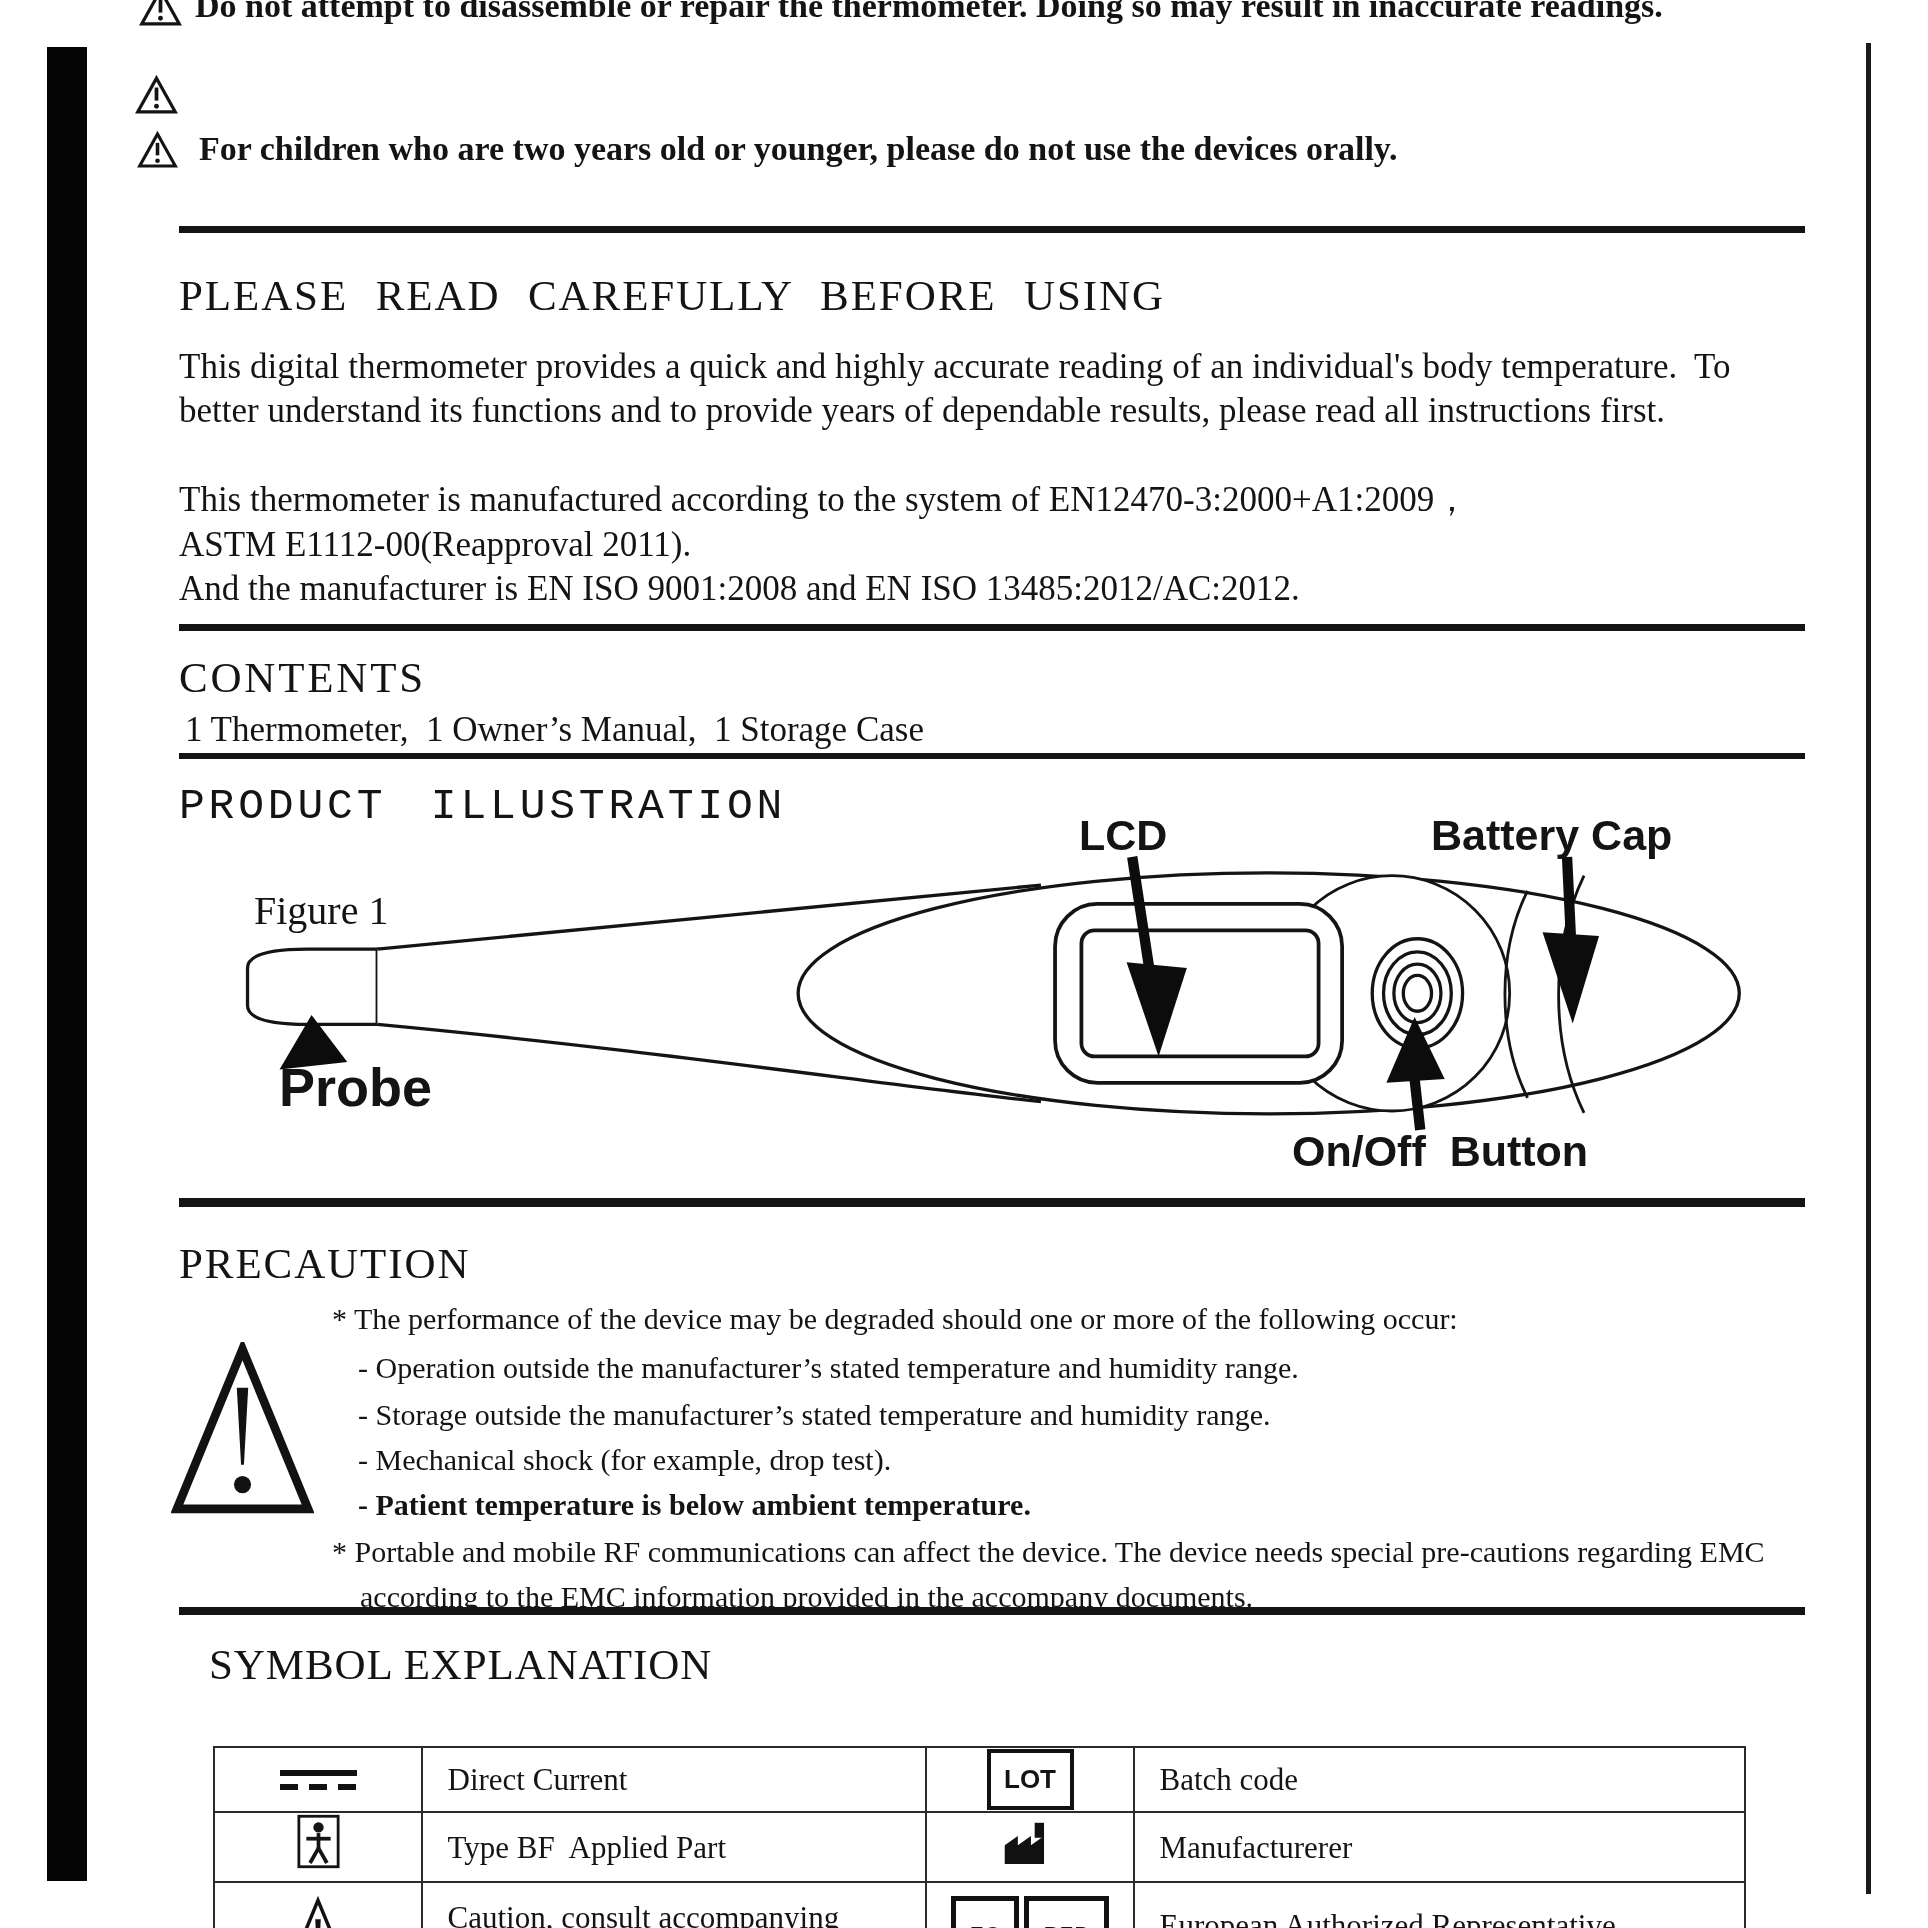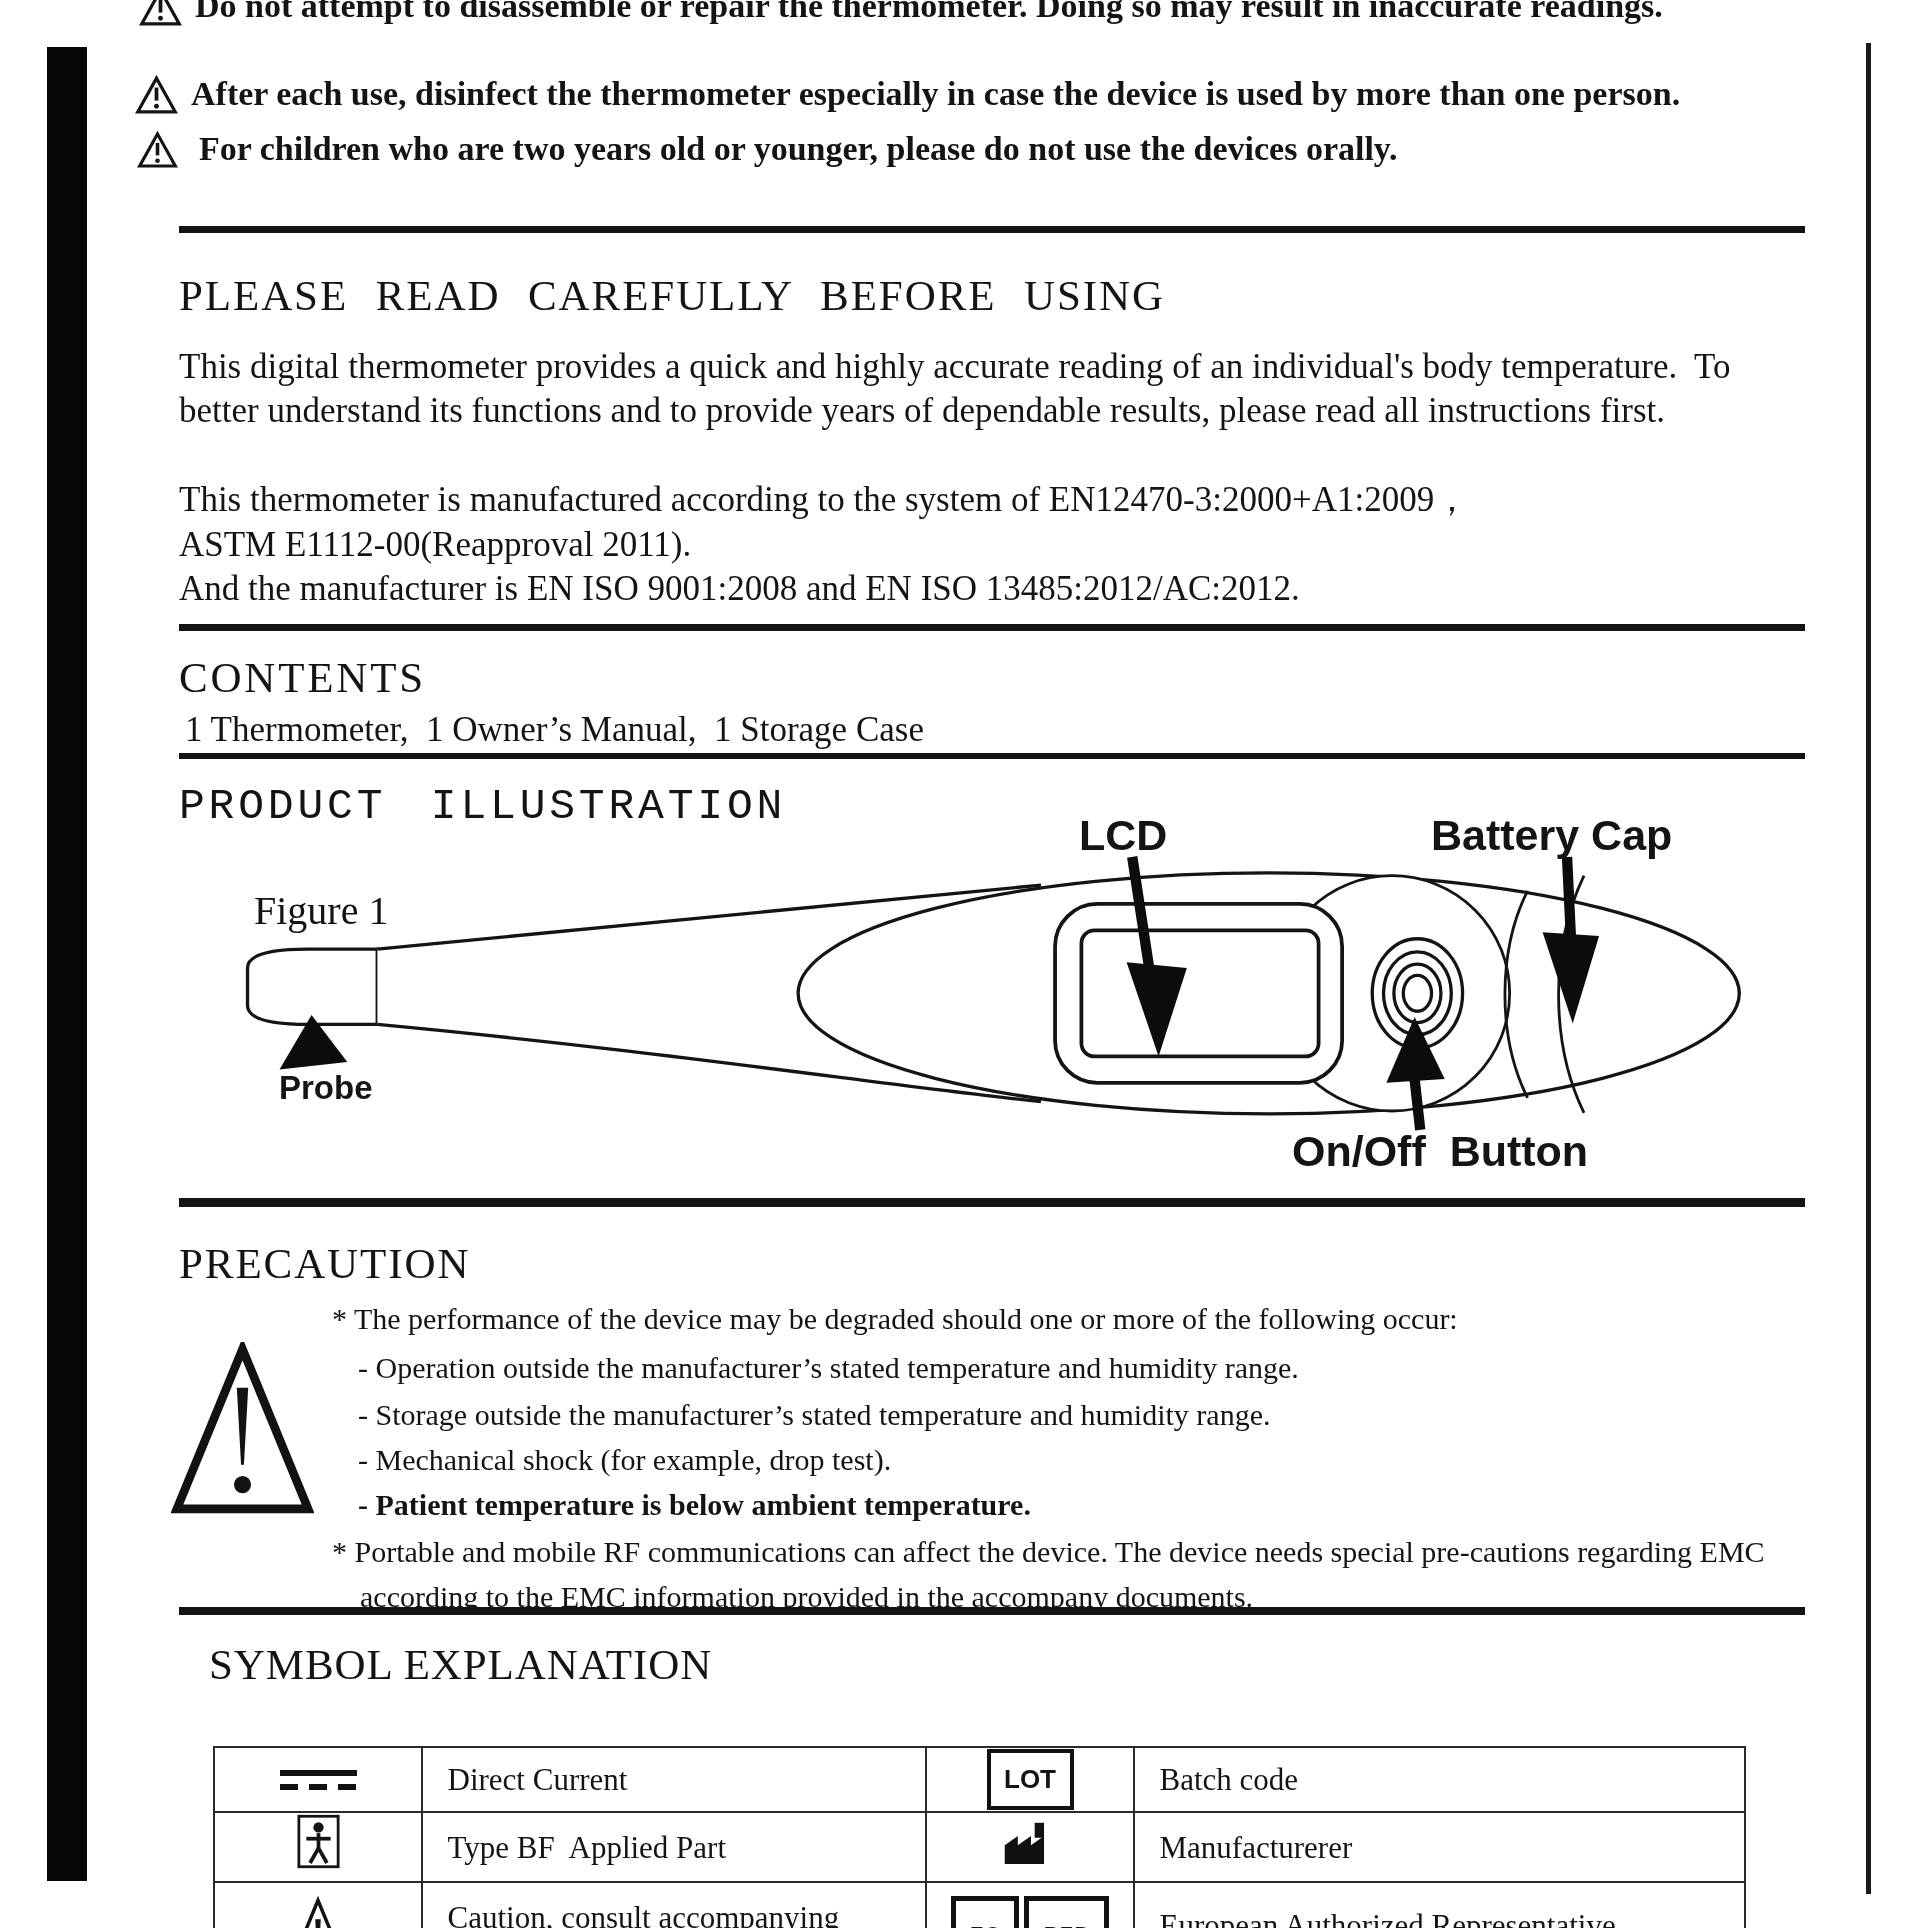--- a/index.html
+++ b/index.html
@@ -61,21 +61,20 @@
   <span>Do not attempt to disassemble or repair the thermometer. Doing so may result in inaccurate readings.</span>
 </div>
 <div class="abs warn-row" style="left:135px;top:73px;">
   <span class="warn-icon">
     <svg width="43" height="40" viewBox="0 0 46 42">
         <path d="M23 3 L43 39 L3 39 Z" fill="none" stroke="#141414" stroke-width="3.5"></path>
         <path d="M23 13 L23 27" stroke="#141414" stroke-width="4"></path>
         <circle cx="23" cy="33" r="2.6" fill="#141414"></circle>
       </svg>
   </span>
-  <span>After each use, disinfect the thermometer especially in case the device is used by more than one person.</span>
 </div>
 <div class="abs warn-row" style="left:137px;top:128px;">
   <span class="warn-icon" style="margin-right:21px;">
     <svg width="41" height="40" viewBox="0 0 46 42">
         <path d="M23 3 L43 39 L3 39 Z" fill="none" stroke="#141414" stroke-width="3.5"></path>
         <path d="M23 13 L23 27" stroke="#141414" stroke-width="4"></path>
         <circle cx="23" cy="33" r="2.6" fill="#141414"></circle>
       </svg>
   </span>
   <span>For children who are two years old or younger, please do not use the devices orally.</span>
@@ -137,21 +136,21 @@
   </g>
   <g fill="#0c0c0c">
     <line x1="1272" y1="306" x2="1278" y2="360" stroke="#0c0c0c" stroke-width="11"></line>
     <polygon points="1272,240 1242,310 1304,306"></polygon>
   </g>
 </svg>
 
 <div class="abs serif" style="left:254px;top:887px;font-size:40px;">Figure 1</div>
 <div class="abs sans ill-label" style="left:1079px;top:812px;">LCD</div>
 <div class="abs sans ill-label" style="left:1431px;top:812px;">Battery Cap</div>
-<div class="abs sans ill-label" style="left:279px;top:1064px;font-size:33px;">Probe</div>
+<div class="abs sans ill-label" style="left:279px;top:1064px;font-size:54px;">Probe</div>
 <div class="abs sans ill-label prewrap" style="left:1292px;top:1128px;">On/Off  Button</div>
 
 <div class="abs rule" style="top:1198px;height:9.4px;"></div>
 
 <div class="abs h-sec" style="left:179px;top:1239px;">PRECAUTION</div>
 <div class="abs" style="left:171px;top:1342px;">
   <svg width="143" height="174" viewBox="0 0 100 122">
     <path d="M50 5 L96 117 L4 117 Z" fill="none" stroke="#121212" stroke-width="6"></path>
     <polygon points="46,32 54,32 51,86 49,86" fill="#121212"></polygon>
     <circle cx="50" cy="100" r="6" fill="#121212"></circle>

